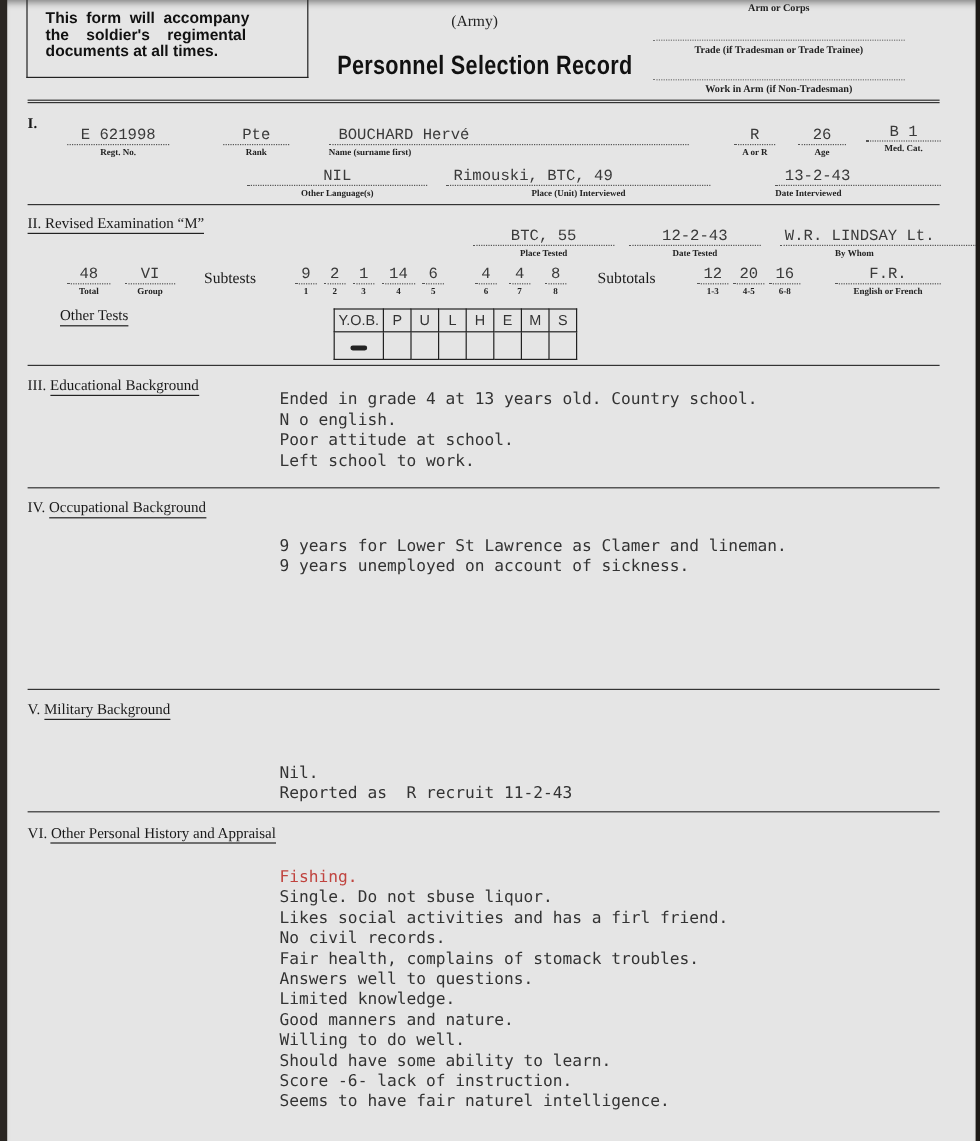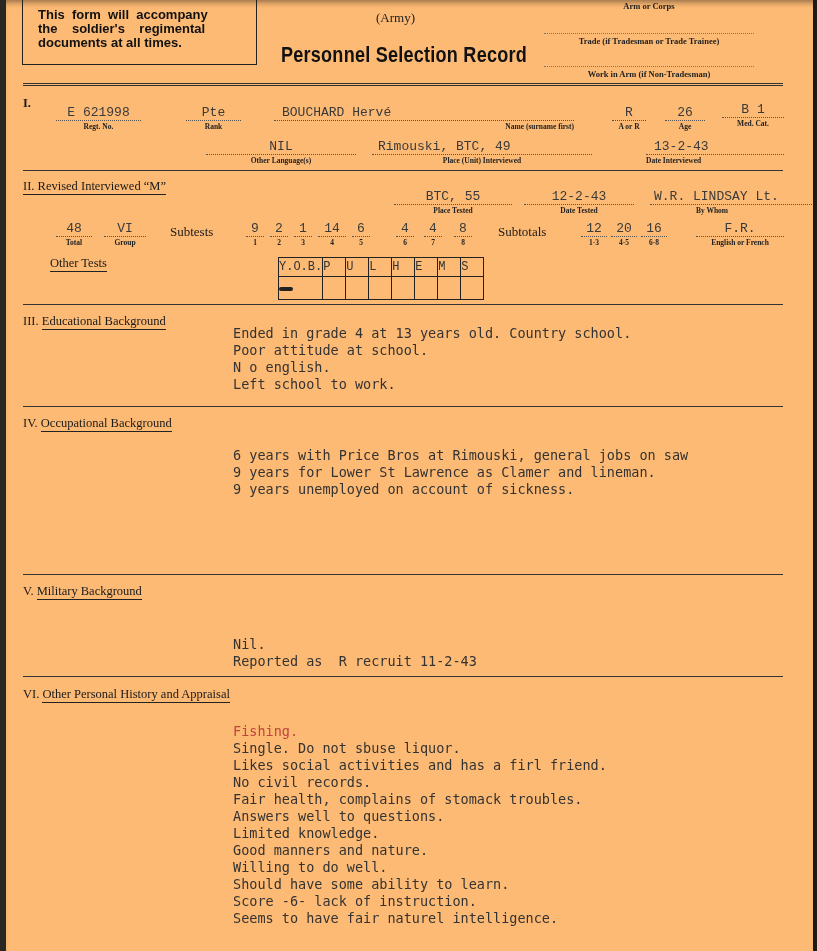--- a/index.html
+++ b/index.html
@@ -4,21 +4,21 @@
 <style>
   html, body { margin:0; padding:0; }
   body {
     width:817px; height:951px; overflow:hidden;
     background:#2a2622;
     font-family:"Liberation Serif", serif;
     position:relative;
   }
   .page {
     position:absolute; left:6px; top:0; width:808px; height:951px;
-    background:#fdba74;
+    background:#e5e5e5;
     box-shadow: inset 0 6px 6px -4px rgba(0,0,0,0.45);
   }
   .edge-right { position:absolute; right:0; top:0; width:4px; height:951px; background:#1d1a17; }
   .notice-box {
     position:absolute; left:16px; top:-2px; width:233px; height:66px;
     border:1.5px solid #222; border-top:none;
     font-family:"Liberation Sans", sans-serif; font-weight:bold;
     font-size:13px; line-height:13px; color:#111;
   }
   .notice-box .l { position:absolute; left:15px; white-space:pre; }
@@ -38,21 +38,21 @@
   .fld .v { display:block; font-family:Liberation Mono, monospace; font-size:13px; color:#3a3a3a; line-height:14px; border-bottom:1px dotted #555; }
   .fld .c { display:block; font-size:7.5px; font-weight:bold; color:#222; line-height:9px; margin-top:1px; }
   .lbl { position:absolute; font-size:13px; color:#1a1a1a; }
   .typed {
     position:absolute; left:227px;
     font-family:"DejaVu Sans Mono", "Liberation Mono", monospace;
     font-size:13.5px; line-height:17px; color:#333; white-space:pre;
   }
   .typed .red { color:#c0443f; }
   .grid { position:absolute; left:272px; top:257px; border-collapse:collapse; }
-  .grid td { border:1.5px solid #222; font-family:Liberation Mono, monospace; font-size:12px; color:#333; height:18px; padding:0; }
+  .grid td { border:1.5px solid #222; font-family:Liberation Sans, sans-serif; font-size:12px; color:#333; height:18px; text-align:center; padding:0; }
   .grid tr:last-child td { height:22px; }
   .dash { display:inline-block; width:14px; height:4px; background:#222; border-radius:2px; }
 </style>
 </head>
 <body>
 
 <div class="page">
 
   <div class="notice-box">
     <span class="l" style="top:10px">This  form  will  accompany</span>
@@ -74,21 +74,21 @@
   <div class="fld" style="left:50px;top:106px;width:85px">
     <span class="v">E 621998</span>
     <span class="c">Regt. No.</span>
   </div>
   <div class="fld" style="left:180px;top:106px;width:55px">
     <span class="v">Pte</span>
     <span class="c">Rank</span>
   </div>
   <div class="fld" style="left:268px;top:106px;width:300px;text-align:left">
     <span class="v" style="padding-left:8px">BOUCHARD Hervé</span>
-    <span class="c" style="text-align:right">Name (surname first)</span>
+    <span class="c" style="text-align:left">Name (surname first)</span>
   </div>
   <div class="fld" style="left:606px;top:106px;width:34px">
     <span class="v">R</span>
     <span class="c">A or R</span>
   </div>
   <div class="fld" style="left:659px;top:106px;width:40px">
     <span class="v">26</span>
     <span class="c">Age</span>
   </div>
   <div class="fld" style="left:716px;top:103px;width:62px">
@@ -105,21 +105,21 @@
     <span class="c" style="text-align:center">Place (Unit) Interviewed</span>
   </div>
   <div class="fld" style="left:640px;top:140px;width:138px;text-align:left">
     <span class="v" style="padding-left:8px">13-2-43</span>
     <span class="c" style="text-align:left">Date Interviewed</span>
   </div>
 
   <div class="rule" style="top:170px"></div>
 
   <div class="sec" style="left:17px;top:179px">
-    <span class="u">II. Revised Interviewed “M”</span>
+    <span class="u">II. Revised Examination “M”</span>
   </div>
   <div class="fld" style="left:388px;top:190px;width:118px">
     <span class="v">BTC, 55</span>
     <span class="c">Place Tested</span>
   </div>
   <div class="fld" style="left:518px;top:190px;width:110px">
     <span class="v">12-2-43</span>
     <span class="c">Date Tested</span>
   </div>
   <div class="fld" style="left:644px;top:190px;width:164px">
@@ -216,29 +216,29 @@
     </tr>
   </tbody>
     </table>
 
   <div class="rule" style="top:304px"></div>
 
   <div class="sec" style="left:17px;top:314px">
     <span>III.</span>
     <span class="u">Educational Background</span>
   </div>
-  <div class="typed" style="top:325px"><div>Ended in grade 4 at 13 years old. Country school.</div><div>Poor attitude at school.</div><div>N o english.</div><div>Left school to work.</div></div>
+  <div class="typed" style="top:325px"><div>Ended in grade 4 at 13 years old. Country school.</div><div>N o english.</div><div>Poor attitude at school.</div><div>Left school to work.</div></div>
 
   <div class="rule" style="top:406px"></div>
 
   <div class="sec" style="left:17px;top:416px">
     <span>IV.</span>
     <span class="u">Occupational Background</span>
   </div>
-  <div class="typed" style="top:447px"><div>6 years with Price Bros at Rimouski, general jobs on saw</div><div>9 years for Lower St Lawrence as Clamer and lineman.</div><div>9 years unemployed on account of sickness.</div></div>
+  <div class="typed" style="top:447px"><div>9 years for Lower St Lawrence as Clamer and lineman.</div><div>9 years unemployed on account of sickness.</div></div>
 
   <div class="rule" style="top:574px"></div>
 
   <div class="sec" style="left:17px;top:584px">
     <span>V.</span>
     <span class="u">Military Background</span>
   </div>
   <div class="typed" style="top:636px"><div>Nil.</div><div>Reported as  R recruit 11-2-43</div></div>
 
   <div class="rule" style="top:676px"></div>

